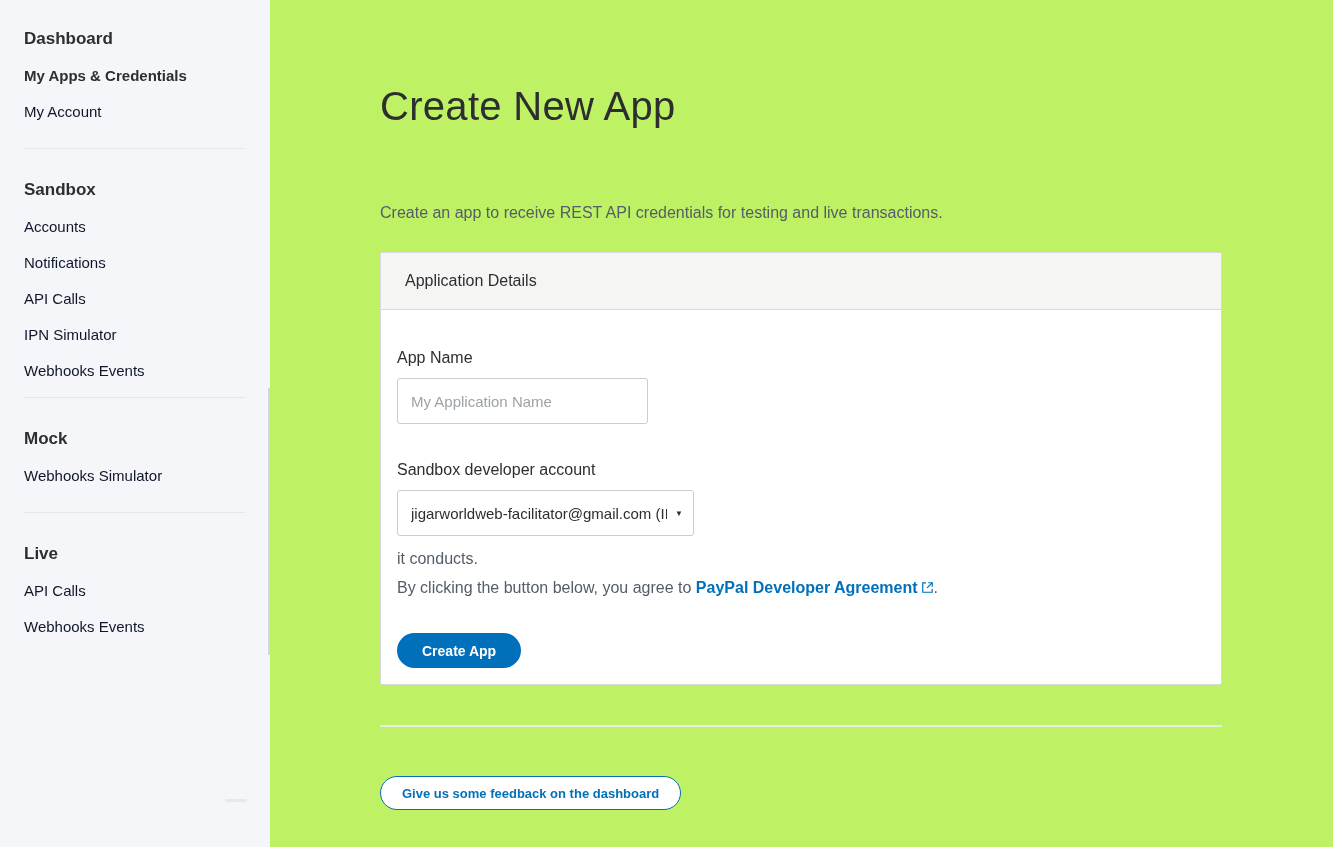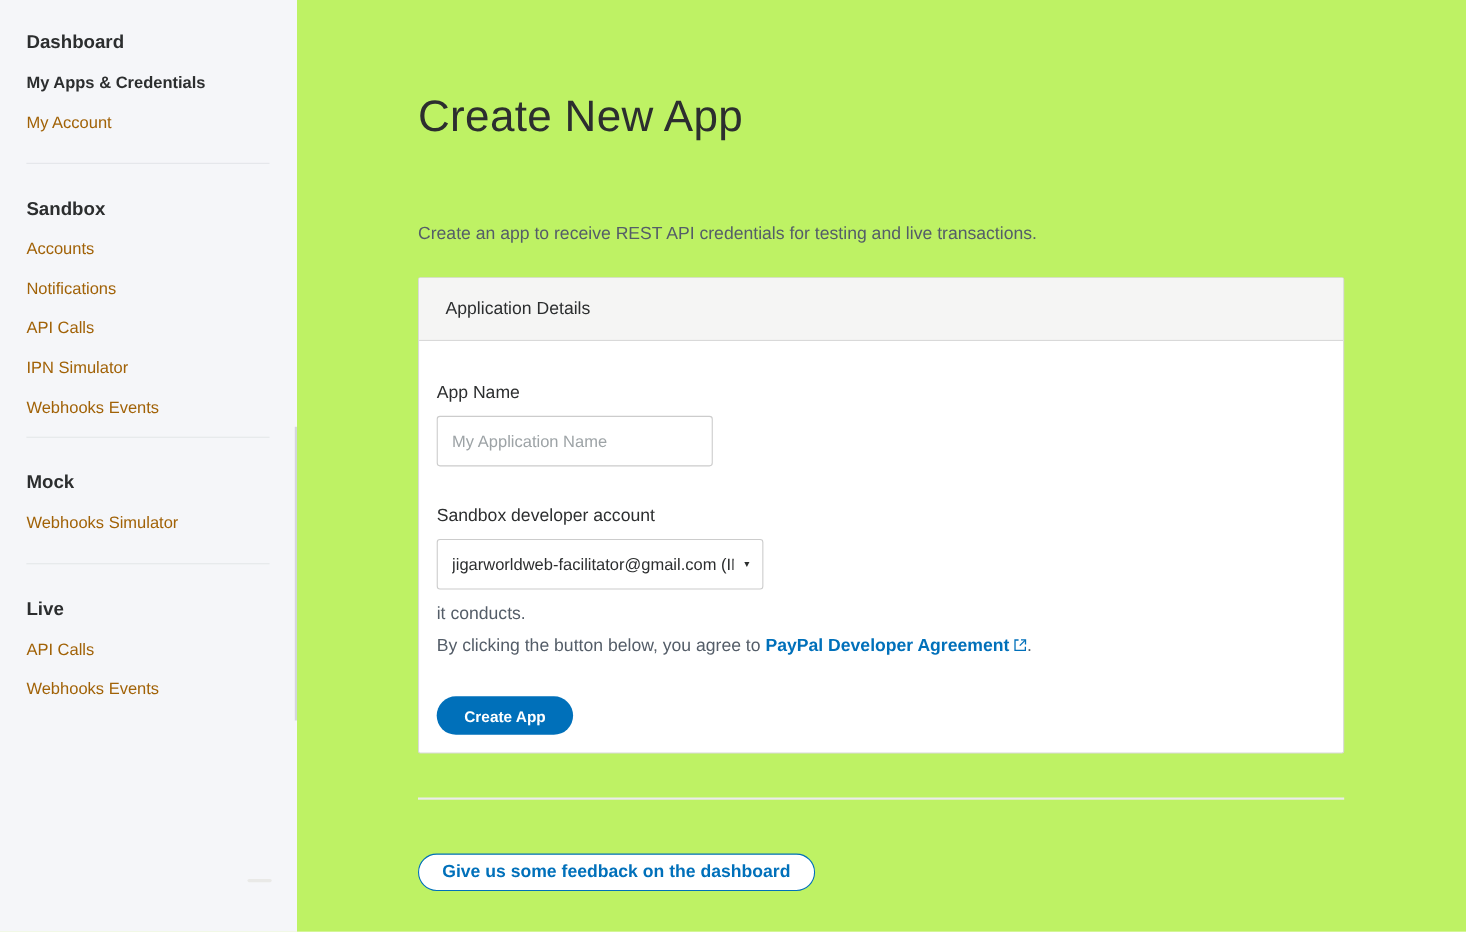--- a/index.html
+++ b/index.html
@@ -22,21 +22,21 @@
     font-size: 15px;
   }
   .side-header {
     font-size: 17px;
     font-weight: 700;
     color: #2c2e2f;
     line-height: 22px;
     margin-bottom: 6px;
   }
   .side-item {
-    color: #a16207;
+    color: #0f172a;
     line-height: 20px;
     margin: 16px 0;
     cursor: pointer;
   }
   .side-item.active {
     color: #2c2e2f;
     font-weight: 700;
   }
   .side-divider {
     height: 1px;
@@ -185,21 +185,21 @@
     background: #ebebeb;
   }
 
   .feedback-btn {
     margin-top: 49px;
     height: 34px;
     padding: 0 21px;
     background: #ffffff;
     color: #0070ba;
     font-family: "Liberation Sans", sans-serif;
-    font-size: 16px;
+    font-size: 13px;
     font-weight: 700;
     border: 1px solid #0070ba;
     border-radius: 17px;
     cursor: pointer;
   }
 </style>
 </head>
 <body>
 
 <nav class="sidebar">

